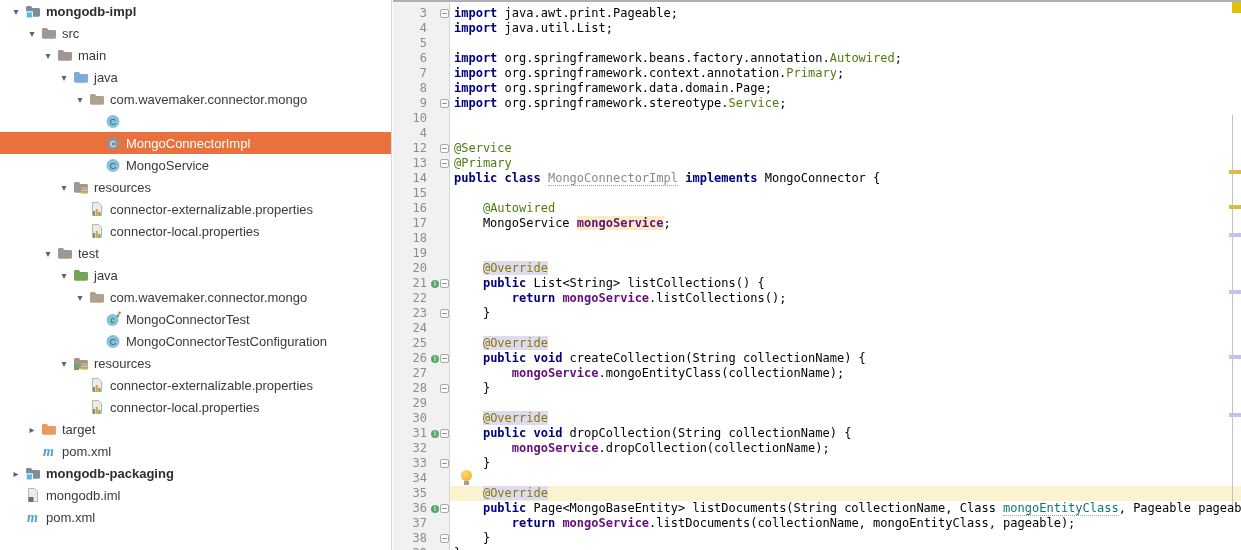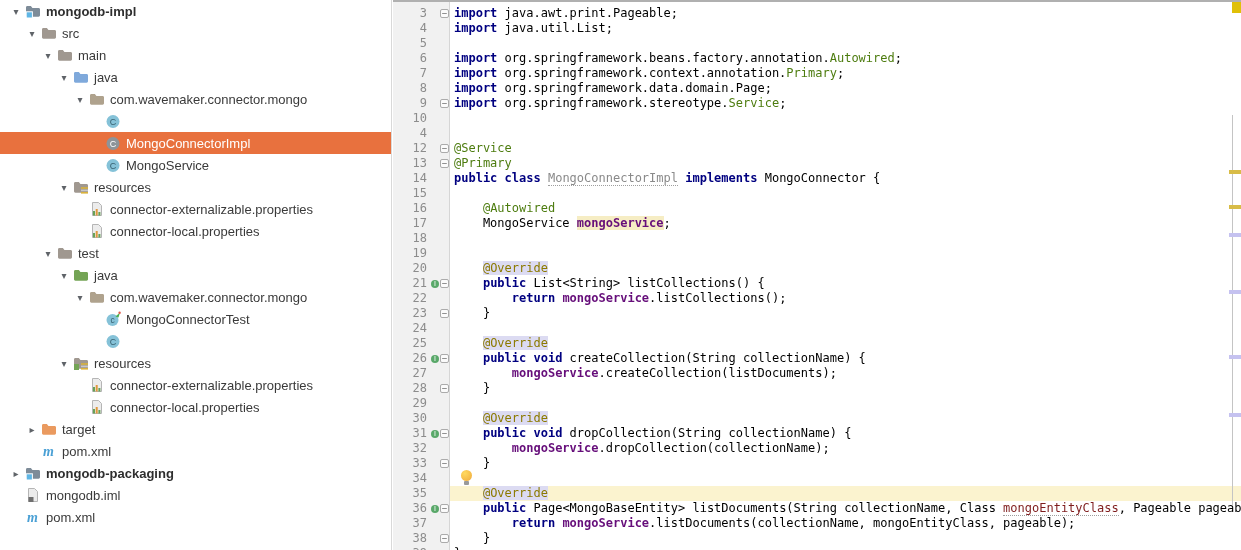--- a/index.html
+++ b/index.html
@@ -50,21 +50,21 @@
   #caret-row { position:absolute; left:0; width:100%; height:15px; background:#FBF3CF; z-index:0; }
   #code-lines { position:absolute; left:0; top:6px; width:1000px; z-index:1; }
   #code-lines .cl { height:15px; line-height:15px; white-space:pre; padding-left:3px; }
   .kw    { color:#000080; font-weight:bold; }
   .pl    { color:#000000; }
   .ann   { color:#4d7c0f; }
   .annhl { color:#8C7A00; background:#DCDBF2; }
   .field { color:#660E7A; font-weight:bold; }
   .fieldhl { color:#660E7A; font-weight:bold; background:#F6EDC4; }
   .grayid { color:#8a8a8a; border-bottom:1px dotted #9e9e9e; }
-  .warnid { color:#7f1d1d; border-bottom:1px dotted #9e9e9e; }
+  .warnid { color:#0f766e; border-bottom:1px dotted #9e9e9e; }
 
   
   #stripe { position:absolute; right:0; top:0; width:13px; height:550px; z-index:8; }
   #stripe-status { position:absolute; right:0; top:0; width:9px; height:13px; background:#E0C008; }
   #scroll-thumb { position:absolute; right:4px; top:115px; width:5px; height:390px;
                   border-left:1px solid #c4c4c4; }
   .stripe-mark { position:absolute; right:0; width:12px; height:4px; }
   .stripe-mark.warn  { background:#D8BC47; }
   .stripe-mark.usage { background:#C5C2F0; }
 </style>
@@ -224,20 +224,21 @@
         <span class="tree-label">MongoConnectorTest</span>
       </div>
       <div class="tree-row">
         <span class="tw-arrow" style="margin-left: 87px;"></span>
         <span class="tw-icon">
           <svg width="16" height="16" viewBox="0 0 16 16">
             <circle cx="8" cy="8.5" r="6.5" fill="#85C2D8"></circle>
             <text x="8" y="12" text-anchor="middle" font-family="Liberation Sans" font-size="9" fill="#37606F">C</text>
           </svg>
         </span>
+        <span class="tree-label">MongoConnectorTestConfiguration</span>
       </div>
       <div class="tree-row">
         <span class="tw-arrow" style="margin-left: 55px;">▾</span>
         <span class="tw-icon">
           <svg width="16" height="16" viewBox="0 0 16 16">
             <path d="M1 4.4c0-.8.6-1.4 1.4-1.4h3.5l1.5 1.9h6.2c.8 0 1.4.6 1.4 1.4v6c0 .8-.6 1.4-1.4 1.4H2.4c-.8 0-1.4-.6-1.4-1.4z" fill="#A09890"></path>
             <rect x="1" y="9" width="5" height="6" fill="#74A455"></rect>
             <rect x="8" y="8.2" width="7" height="1.6" fill="#D9B23C"></rect>
             <rect x="8" y="10.6" width="7" height="1.6" fill="#c8c8c8"></rect>
             <rect x="8" y="13" width="7" height="1.6" fill="#D9B23C"></rect>
@@ -409,21 +410,21 @@
           <div class="cl"><span class="pl">    MongoService </span><span class="fieldhl">mongoService</span><span class="pl">;</span></div>
           <div class="cl"></div>
           <div class="cl"></div>
           <div class="cl"><span class="pl">    </span><span class="annhl">@Override</span></div>
           <div class="cl"><span class="pl">    </span><span class="kw">public</span><span class="pl"> List&lt;String&gt; listCollections() {</span></div>
           <div class="cl"><span class="pl">        </span><span class="kw">return</span><span class="pl"> </span><span class="field">mongoService</span><span class="pl">.listCollections();</span></div>
           <div class="cl"><span class="pl">    }</span></div>
           <div class="cl"></div>
           <div class="cl"><span class="pl">    </span><span class="annhl">@Override</span></div>
           <div class="cl"><span class="pl">    </span><span class="kw">public void</span><span class="pl"> createCollection(String collectionName) {</span></div>
-          <div class="cl"><span class="pl">        </span><span class="field">mongoService</span><span class="pl">.createCollection(listDocuments);</span></div>
+          <div class="cl"><span class="pl">        </span><span class="field">mongoService</span><span class="pl">.mongoEntityClass(collectionName);</span></div>
           <div class="cl"><span class="pl">    }</span></div>
           <div class="cl"></div>
           <div class="cl"><span class="pl">    </span><span class="annhl">@Override</span></div>
           <div class="cl"><span class="pl">    </span><span class="kw">public void</span><span class="pl"> dropCollection(String collectionName) {</span></div>
           <div class="cl"><span class="pl">        </span><span class="field">mongoService</span><span class="pl">.dropCollection(collectionName);</span></div>
           <div class="cl"><span class="pl">    }</span></div>
           <div class="cl"></div>
           <div class="cl"><span class="pl">    </span><span class="annhl">@Override</span></div>
           <div class="cl"><span class="pl">    </span><span class="kw">public</span><span class="pl"> Page&lt;MongoBaseEntity&gt; listDocuments(String collectionName, Class </span><span class="warnid">mongoEntityClass</span><span class="pl">, Pageable pageable) {</span></div>
           <div class="cl"><span class="pl">        </span><span class="kw">return</span><span class="pl"> </span><span class="field">mongoService</span><span class="pl">.listDocuments(collectionName, mongoEntityClass, pageable);</span></div>

